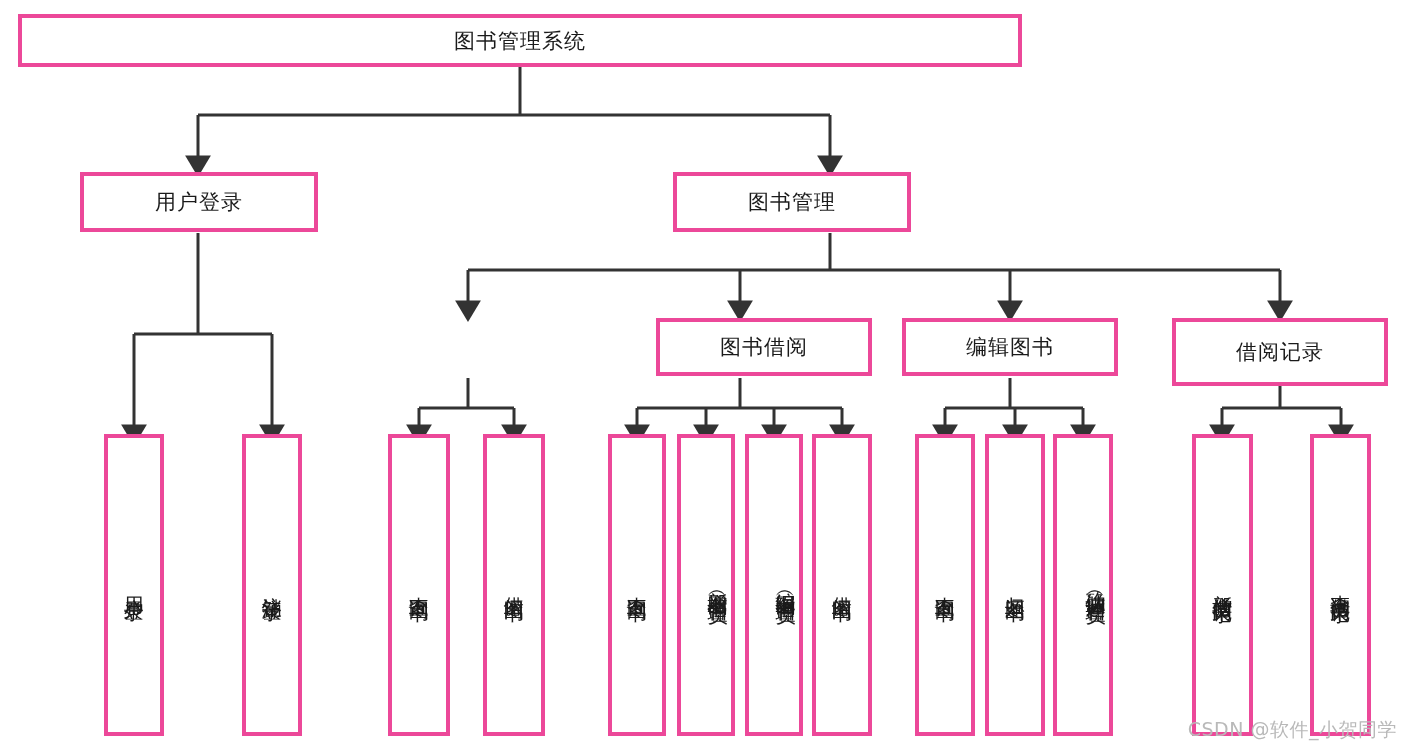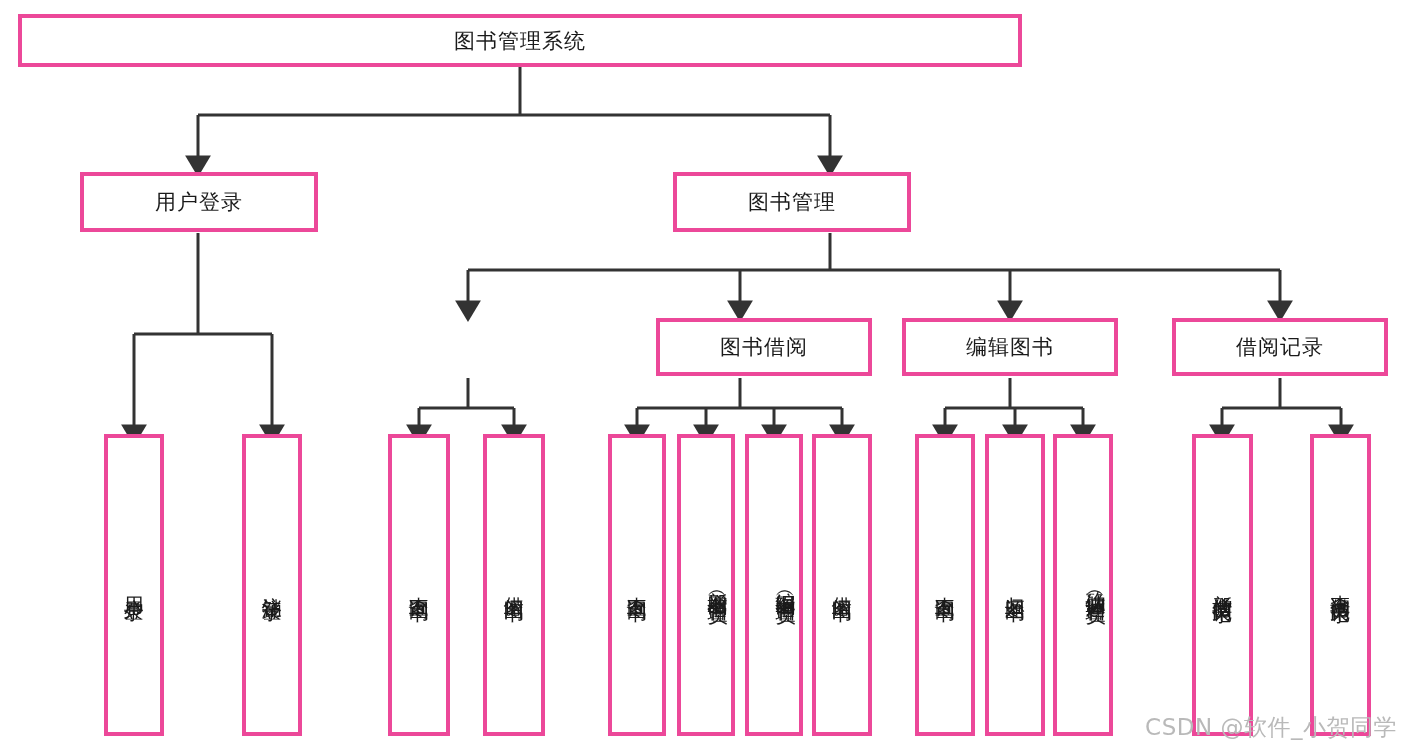--- a/index.html
+++ b/index.html
@@ -56,21 +56,21 @@
     white-space: nowrap;
   }
   .node-box.vert .node-label {
     writing-mode: vertical-rl;
     text-orientation: upright;
   }
   #watermark {
     position: absolute;
     right: 8px;
     bottom: 4px;
-    font-size: 23px;
+    font-size: 19px;
     color: #b9b9b9;
     letter-spacing: 0.5px;
     white-space: nowrap;
     pointer-events: none;
     margin-left: 36px;
   }
 </style>
 </head>
 <body>
 
@@ -136,21 +136,21 @@
   <div class="node-box horiz" style="left:673px; top:172px; width:238px; height:60px;">
     <span class="node-label">图书管理</span>
   </div>
 
   <div class="node-box horiz" style="left:632px; top:318px; width:216px; height:58px;margin-left:24px;">
     <span class="node-label">图书借阅</span>
   </div>
   <div class="node-box horiz" style="left:902px; top:318px; width:216px; height:58px;">
     <span class="node-label">编辑图书</span>
   </div>
-  <div class="node-box horiz" style="left:1172px; top:318px; width:216px; height:58px;">
+  <div class="node-box horiz" style="left:1172px; top:318px; width:216px; height:68px;">
     <span class="node-label">借阅记录</span>
   </div>
 
   <div class="node-box vert" style="left:104px; top:434px; width:60px; height:302px;">
     <span class="node-label">用户登录</span>
   </div>
   <div class="node-box vert" style="left:242px; top:434px; width:60px; height:302px;">
     <span class="node-label">注销登录</span>
   </div>
 

